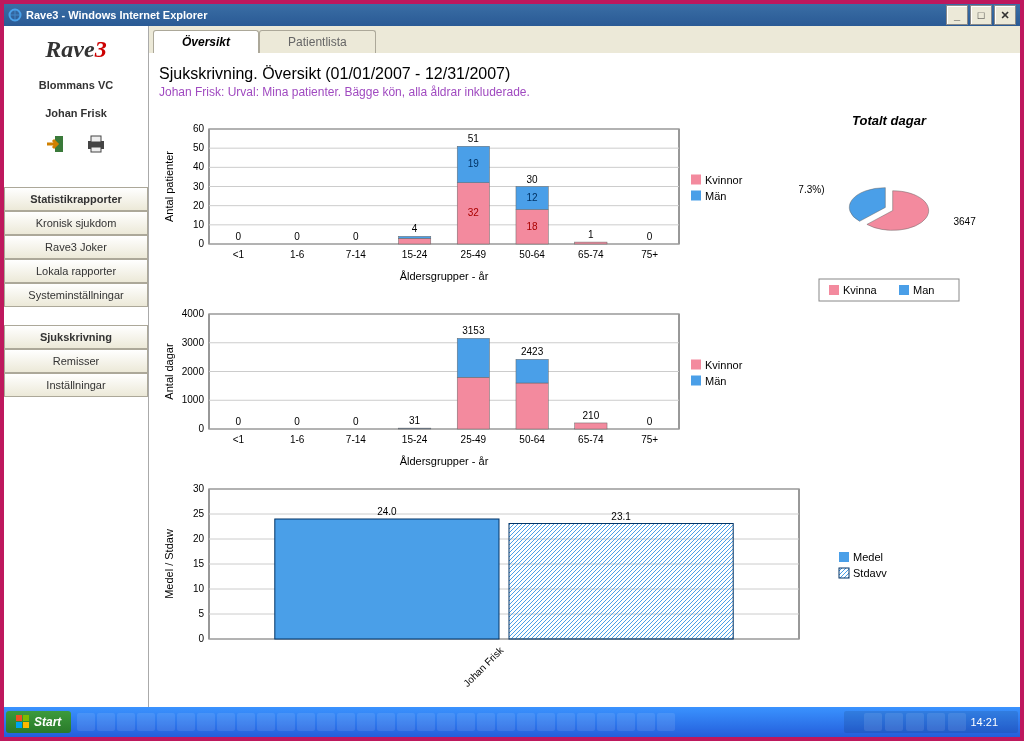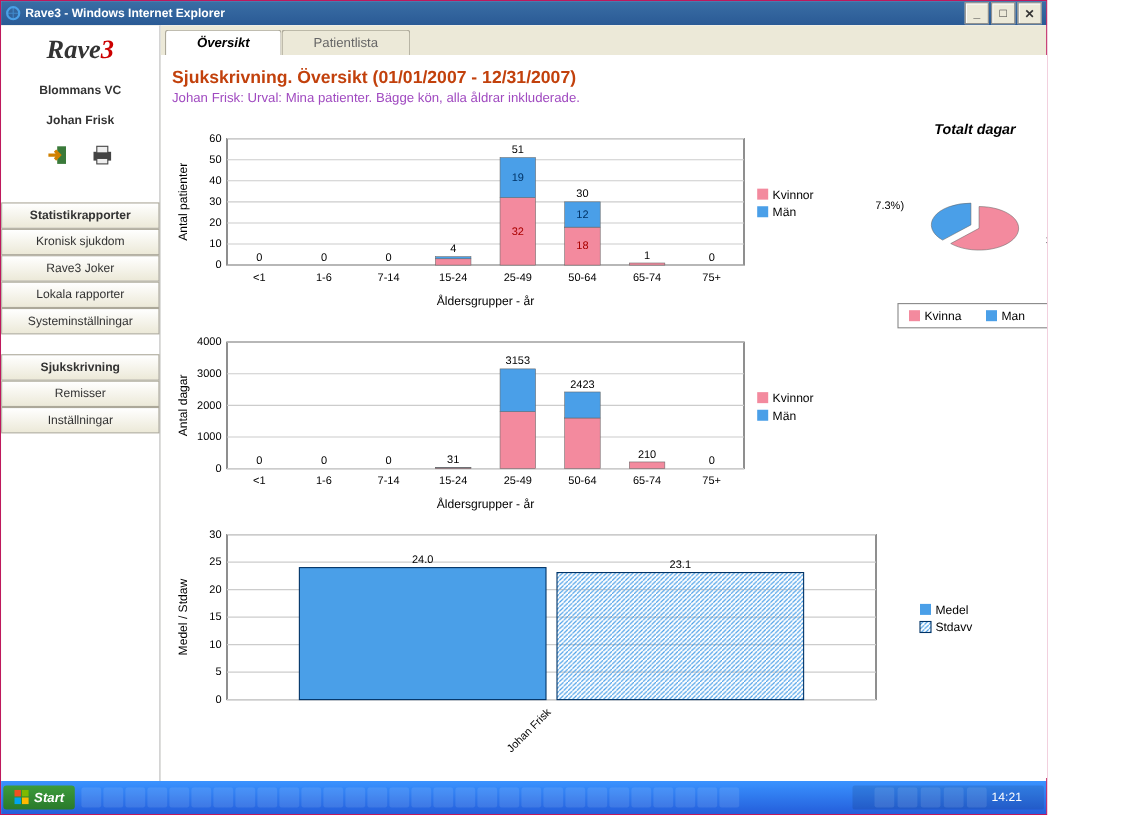--- a/index.html
+++ b/index.html
@@ -1,36 +1,36 @@
 <!DOCTYPE html>
 <html><head>
 <meta charset="utf-8">
 <style>
 html, body { margin: 0; padding: 0; font-family: Arial, sans-serif; font-size: 11px; background: #fff; }
-.window { width: 952px; height: 741px; display: flex; flex-direction: column; border: 1px solid #be185d; box-sizing: border-box; }
+.window { width: 1024px; height: 741px; display: flex; flex-direction: column; border: 4px solid #be185d; box-sizing: border-box; }
 .titlebar { height: 22px; background: linear-gradient(to bottom, #3a6ea5, #2a5a95); color: #fff; display: flex; align-items: center; padding: 0 4px; font-size: 11px; font-weight: bold; }
 .titlebar .ie-icon { width: 14px; height: 14px; margin-right: 4px; display: inline-flex; align-items: center; justify-content: center; color: #4aa0e8; }
 .titlebar .title-controls { margin-left: auto; display: flex; gap: 2px; }
 .titlebar .ctrl { width: 20px; height: 18px; background: #ece9d8; border: 1px solid #888; display: flex; align-items: center; justify-content: center; font-size: 11px; color: #333; font-weight: bold; box-shadow: inset 1px 1px 0 #fff; }
 .body-area { flex: 1; display: flex; background: #ece9d8; overflow: hidden; }
 .sidebar { width: 145px; background: #fff; border-right: 1px solid #aaa; padding-top: 6px; box-sizing: border-box; display: flex; flex-direction: column; align-items: center; }
 .logo { text-align: center; font-family: Georgia, serif; font-style: italic; font-size: 24px; font-weight: bold; color: #333; margin-top: 4px; }
 .logo .three { color: #c00; }
 .sub-logo { font-size: 11px; font-weight: bold; color: #333; margin-top: 16px; text-align: right; }
 .toolbar-icons { margin: 14px 0; display: flex; gap: 18px; }
 .toolbar-icons .ico { width: 22px; height: 22px; display: flex; align-items: center; justify-content: center; }
 .nav-group { width: 100%; display: flex; flex-direction: column; margin-top: 18px; }
 .nav-btn { background: linear-gradient(to bottom, #fff, #ece9d8); border: 1px solid #aca899; height: 22px; display: flex; align-items: center; justify-content: center; font-size: 11px; color: #333; cursor: pointer; }
 .nav-btn.bold { font-weight: bold; }
 .content { flex: 1; background: #fff; padding: 0; overflow: hidden; }
 .tabs { display: flex; background: #ece9d8; padding-left: 4px; padding-top: 4px; }
 .tab { padding: 4px 28px; border: 1px solid #aca899; border-bottom: none; background: #ece9d8; font-size: 12px; color: #666; cursor: pointer; border-radius: 3px 3px 0 0; }
 .tab.active { background: #fff; font-weight: bold; color: #000; font-style: italic; }
 .page { background: #fff; padding: 6px 10px; height: calc(100% - 30px); box-sizing: border-box; overflow: auto; }
-.page h2 { font-size: 16px; font-weight: bold; color: #c2410c; margin: 6px 0 2px 0; }
+.page h2 { font-size: 16px; font-weight: normal; color: #000000; margin: 6px 0 2px 0; }
 .page .subtitle { font-size: 12px; color: #a04ac0; margin-bottom: 10px; }
 .charts-row { display: flex; }
 .chart-col { width: 640px; }
 .pie-col { width: 180px; text-align: center; }
 .chart-box { margin-bottom: 10px; }
 svg { display: block; }
 .taskbar { height: 30px; background: linear-gradient(to bottom, #3a93ff, #245edb); display: flex; align-items: center; color: #fff; padding: 0 2px; }
 .start-btn { background: linear-gradient(to bottom, #3c9b3c, #2a7a2a); color: #fff; padding: 4px 10px; font-weight: bold; font-style: italic; border-radius: 3px; font-size: 12px; display: flex; align-items: center; gap: 4px; }
 .task-icons { display: flex; gap: 2px; margin-left: 6px; }
 .task-icon { width: 18px; height: 18px; background: rgba(255,255,255,0.1); border-radius: 2px; }

